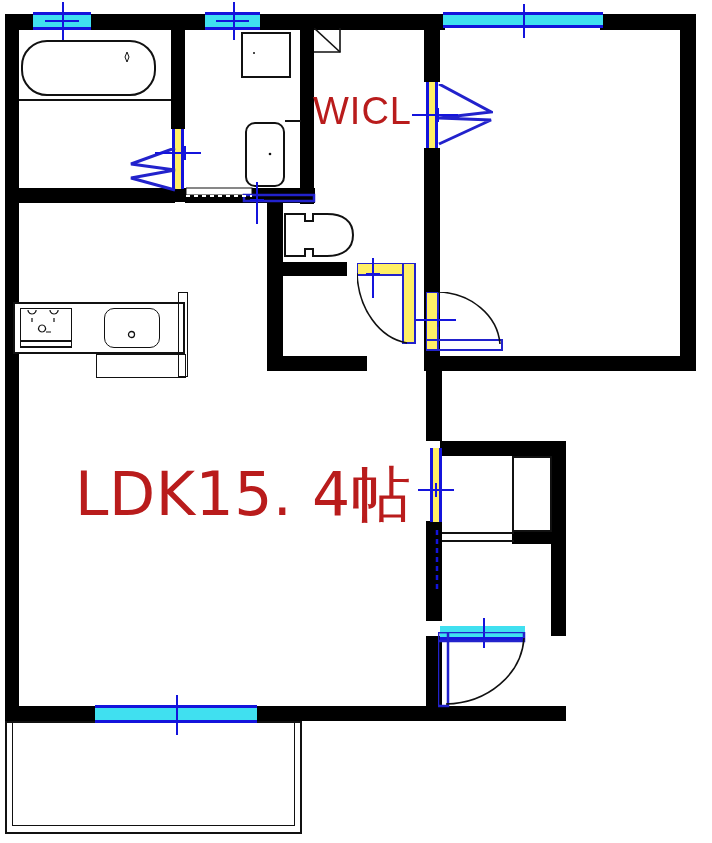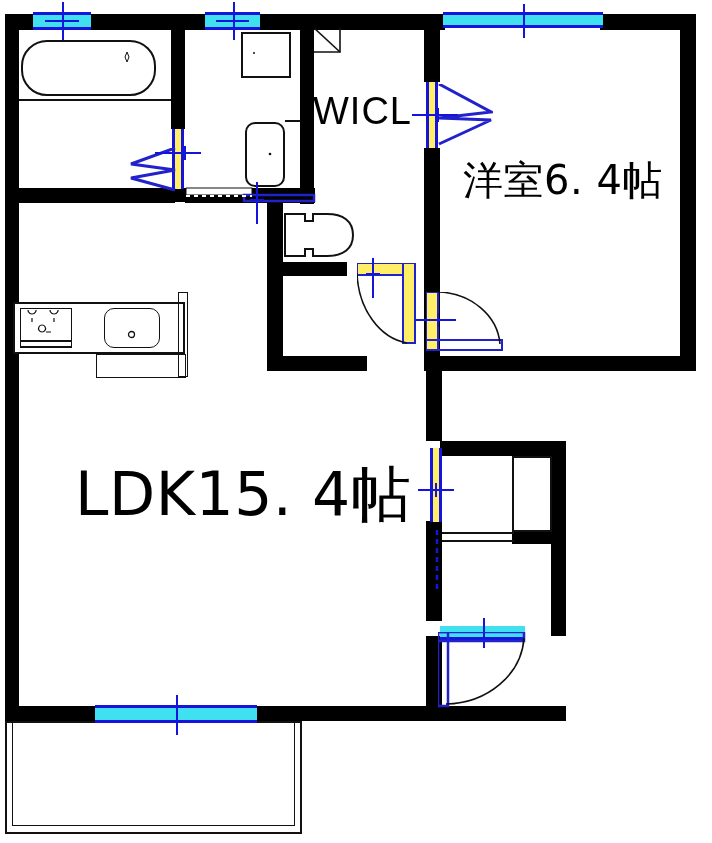--- a/index.html
+++ b/index.html
@@ -26,21 +26,21 @@
     border: 1.5px solid #111111;
     box-sizing: border-box;
     background: transparent;
   }
   .thinline {
     position: absolute;
     background: #111111;
   }
   .label {
     position: absolute;
-    color: #000000;
+    color: #b91c1c;
     white-space: nowrap;
     font-weight: 500;
     letter-spacing: 0.5px;
   }
   .label-ldk {
     font-size: 60px;
     font-family: "DejaVu Sans", sans-serif;
     font-weight: 400;
   }
   .label-room {
@@ -369,17 +369,16 @@
 
   <div class="svgholder" style="left:314px; top:28px;">
     <svg width="28" height="26" viewBox="0 0 28 26">
       <path d="M0 0 L26 24" stroke="#111111" stroke-width="1.6" fill="none"></path>
       <path d="M0 24 L26 24 L26 0" stroke="#111111" stroke-width="1.6" fill="none"></path>
     </svg>
   </div>
 
   <div class="label label-ldk" style="left:75px; top:455px;">LDK15. 4帖</div>
 
-  <div class="label label-room" style="left:463px; top:153px;">洋室6. 4帖</div>
 
   <div class="label label-wicl" style="left:313px; top:90px;">WICL</div>
 
 </div>
 
 </body></html>

